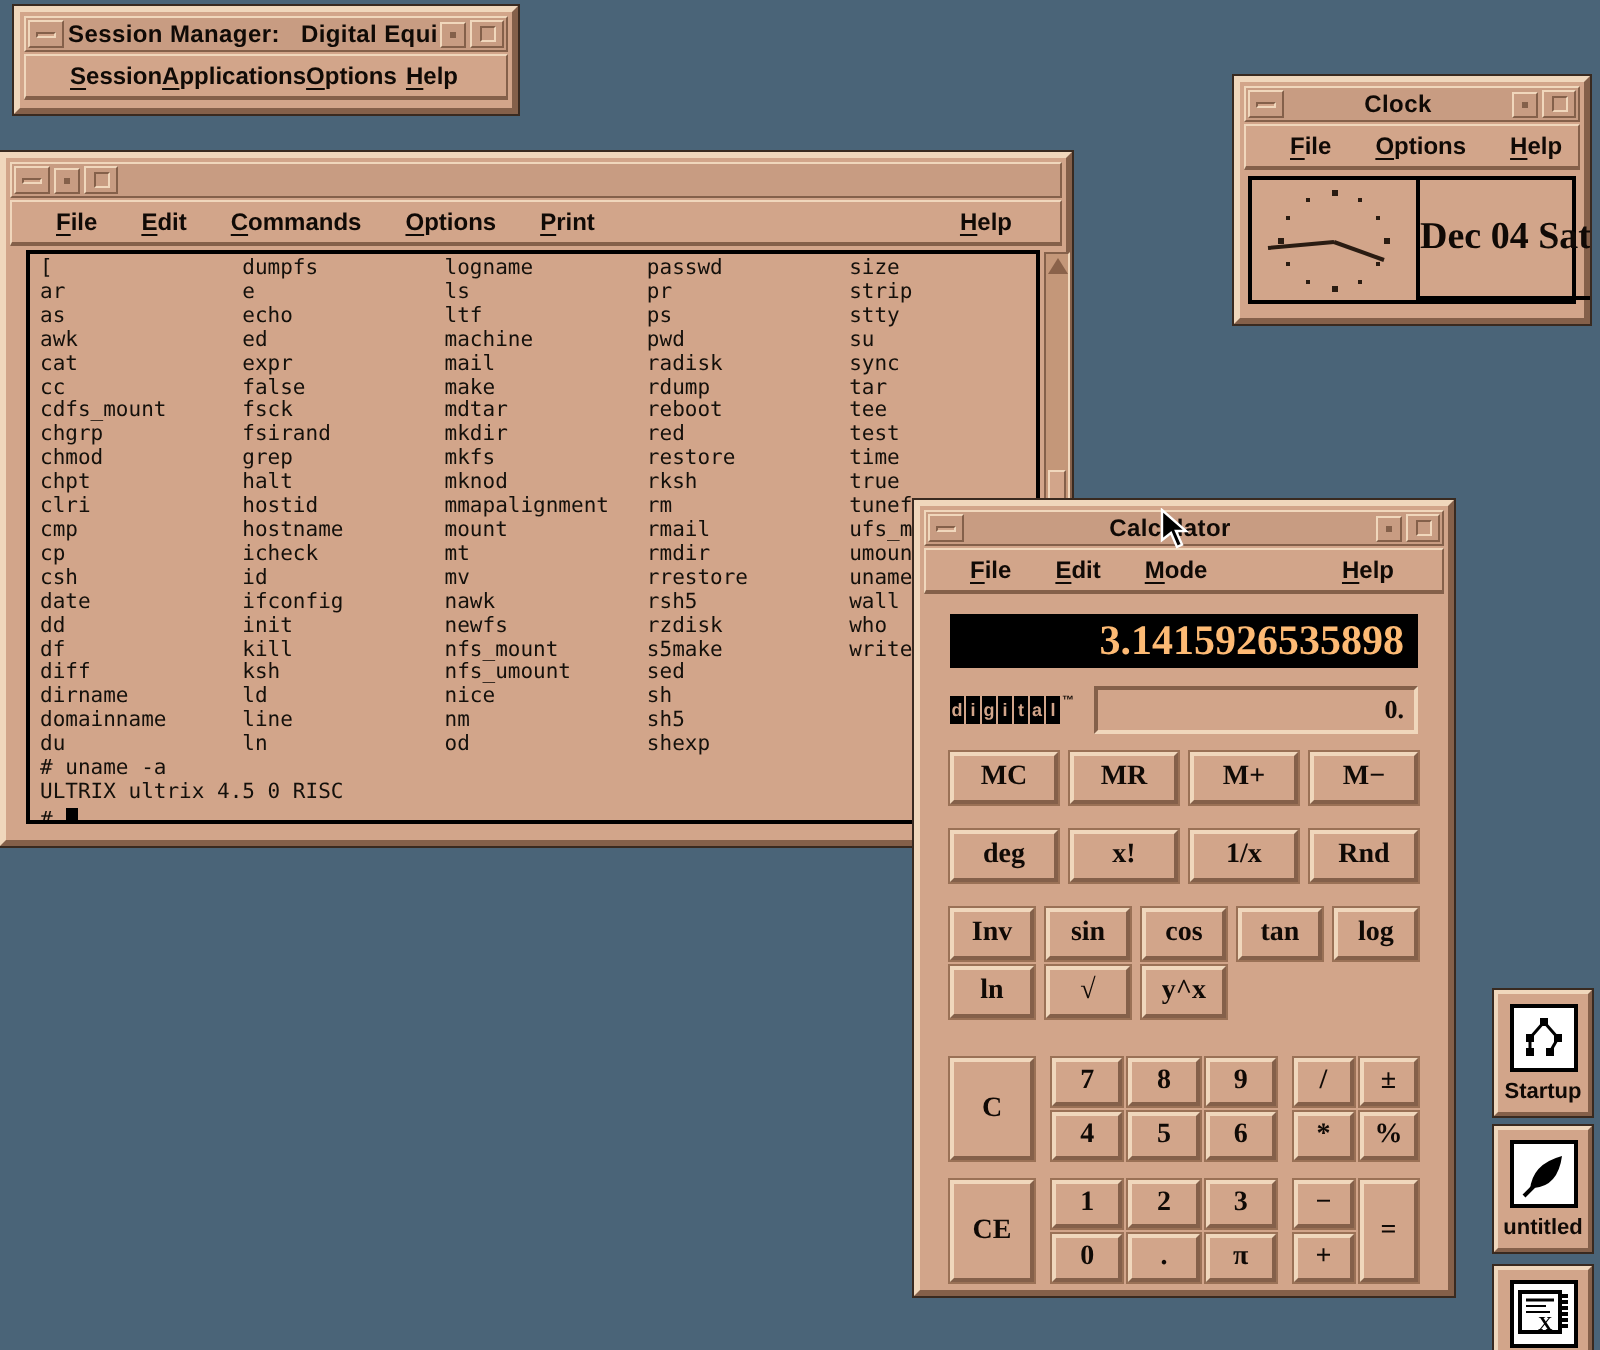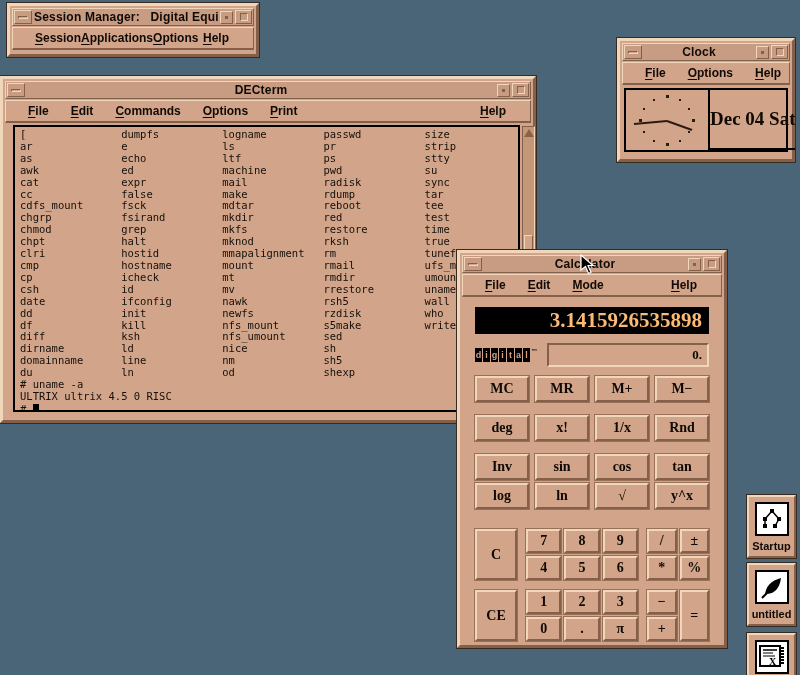--- a/index.html
+++ b/index.html
@@ -127,21 +127,21 @@
     border-bottom:2px solid var(--lo); border-right:2px solid var(--lo);
     outline:1px solid #9a7156;
     display:flex; align-items:center; justify-content:center;
     font-family:"Liberation Serif", serif; font-weight:bold; font-size:14px;
     cursor:default;
   }
   .row4 { display:grid; grid-template-columns:repeat(4,1fr); gap:6px; }
   .row4 .cbtn { height:26px; }
   .mem-row { margin-top:9px; }
   .func-row { margin-top:13px; }
-  .trig-rows { margin-top:13px; display:grid; grid-template-columns:repeat(4,1fr);
+  .trig-rows { margin-top:13px; display:grid; grid-template-columns:repeat(5,1fr);
     gap:3px 6px; }
   .trig-rows .cbtn { height:26px; }
   .calc-bottom { margin-top:20px; display:flex; justify-content:space-between; }
   .clear-col { width:42px; display:flex; flex-direction:column; gap:10px; }
   .clear-col .cbtn { height:51px; }
   .pad-col { width:112px; display:flex; flex-direction:column; gap:10px; }
   .pad-grid { display:grid; grid-template-columns:repeat(3,1fr); gap:3px; }
   .pad-grid .cbtn { height:24px; }
   .ops-col { width:62px; display:flex; flex-direction:column; gap:10px; }
   .ops-grid { display:grid; grid-template-columns:repeat(2,1fr); gap:3px; }
@@ -184,21 +184,20 @@
       <span class="mi"><u>O</u>ptions</span>
       <span class="mi"><u>H</u>elp</span>
     </div>
 </div>
 
 <div class="window" style="left:0px; top:76px; width:536px; height:347px; z-index:2;">
   <div class="titlebar">
     <div class="tb-btn tb-menu">
         <div class="dash"></div>
       </div>
-    <div class="tb-title">DECterm</div>
     <div class="tb-btn tb-min">
         <div class="dot"></div>
       </div>
     <div class="tb-btn tb-max">
         <div class="sq"></div>
       </div>
   </div>
   <div class="menubar">
       <span class="mi"><u>F</u>ile</span>
       <span class="mi"><u>E</u>dit</span>

